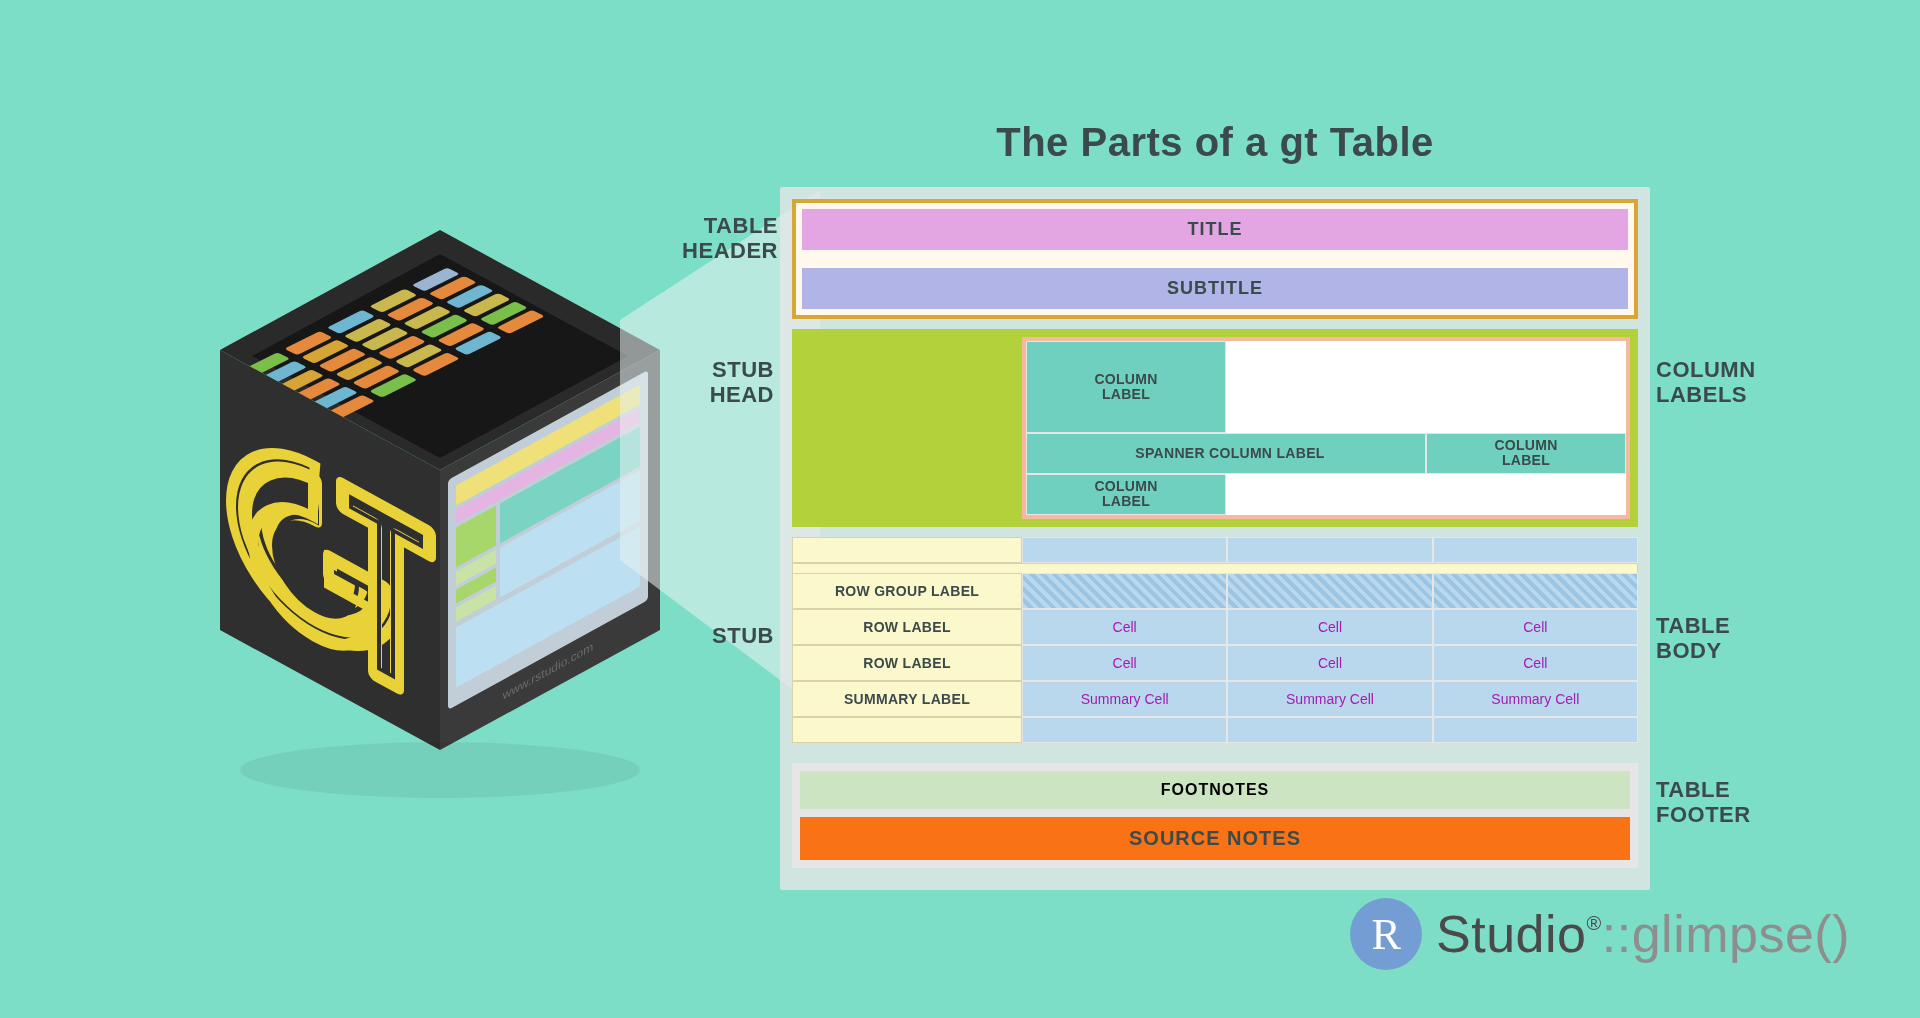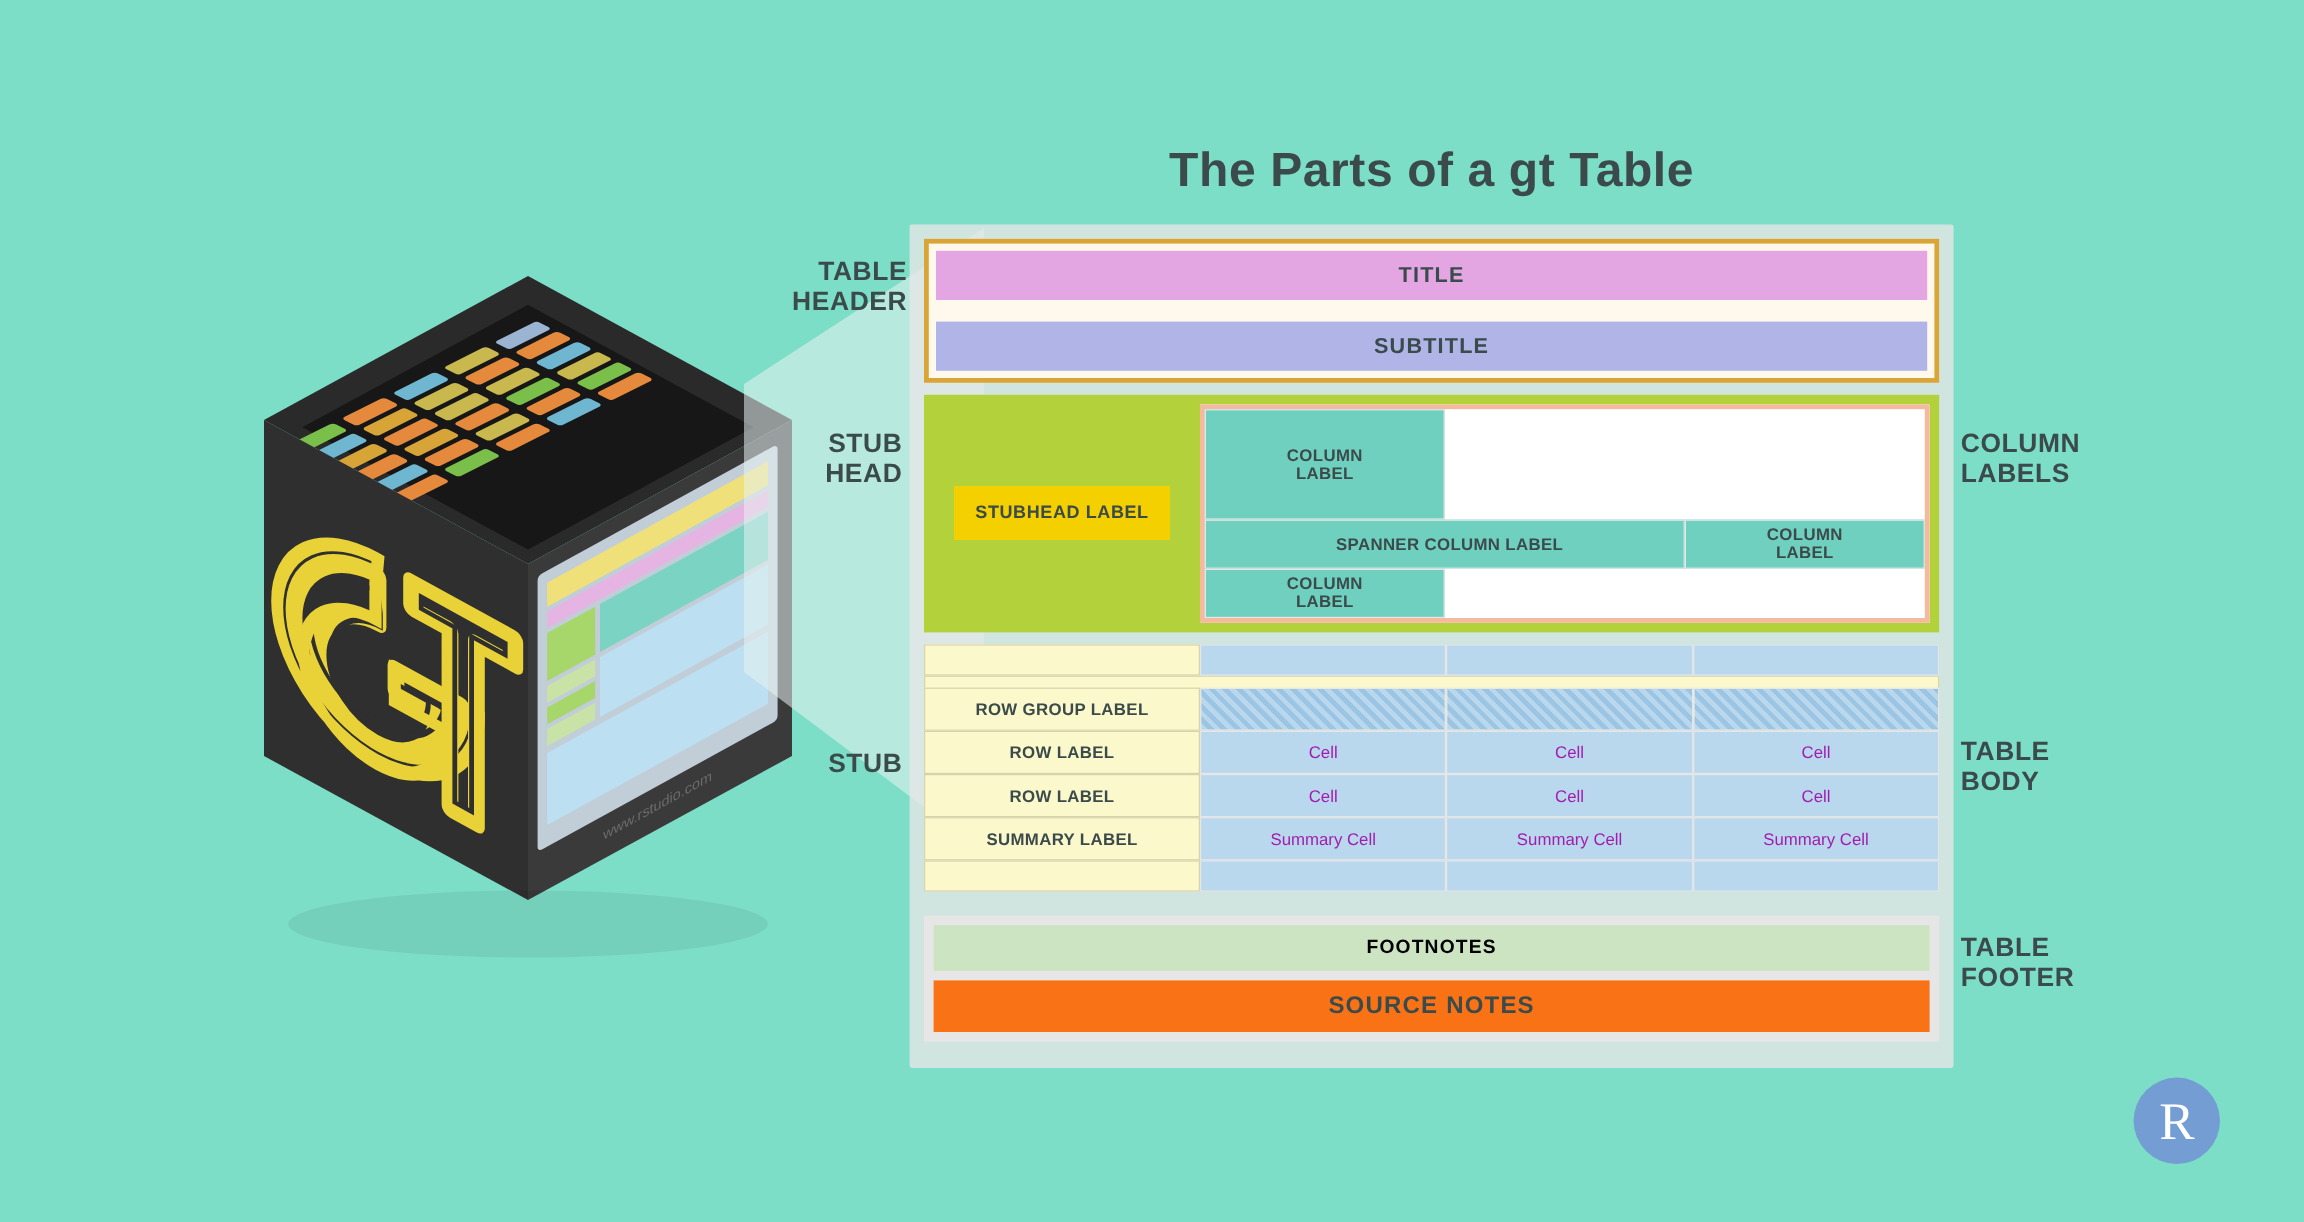--- a/index.html
+++ b/index.html
@@ -18,21 +18,21 @@
     left: 190px;
     top: 210px;
     width: 500px;
     height: 600px;
   }
   .cube-wrap svg { width: 100%; height: 100%; }
 
   
   .diagram {
     position: absolute;
-    left: 758px;
+    left: 780px;
     top: 120px;
     width: 870px;
   }
   .diagram-title {
     text-align: center;
     font-size: 40px;
     font-weight: 600;
     color: #3b4a4a;
     margin-bottom: 22px;
     letter-spacing: 0.5px;
@@ -333,21 +333,20 @@
       <div class="header-block">
         <div class="side-label-left" style="top:10px"><span>TABLE<br>HEADER</span></div>
         <div class="title-bar">TITLE</div>
         <div class="subtitle-bar">SUBTITLE</div>
       </div>
     </div>
 
     <div class="row-area" style="position:relative">
       <div class="stubhead-cell">
         <div class="side-label-left" style="top:28px"><span>STUB<br>HEAD</span></div>
-        <div class="stubhead-inner">STUBHEAD LABEL</div>
       </div>
       <div class="colLabels-cell">
         <div class="side-label-right" style="top:28px"><span>COLUMN<br>LABELS</span></div>
         <div class="colLabels-inner">
           <div class="col-cell spanner">SPANNER COLUMN LABEL</div>
           <div class="col-cell col-right">
               <span>COLUMN<br>LABEL</span>
             </div>
           <div class="col-cell">
               <span>COLUMN<br>LABEL</span>
@@ -412,13 +411,16 @@
         <div class="footnotes-bar">FOOTNOTES</div>
         <div class="sourcenotes-bar">SOURCE NOTES</div>
       </div>
     </div>
 
   </div>
 </div>
 
 <div class="brand">
   <div class="brand-circle">R</div>
+  <div class="brand-text">
+    <span>Studio</span><span class="reg">®</span><span class="light">::</span><span class="light">glimpse()</span>
+  </div>
 </div>
 
 </body></html>

